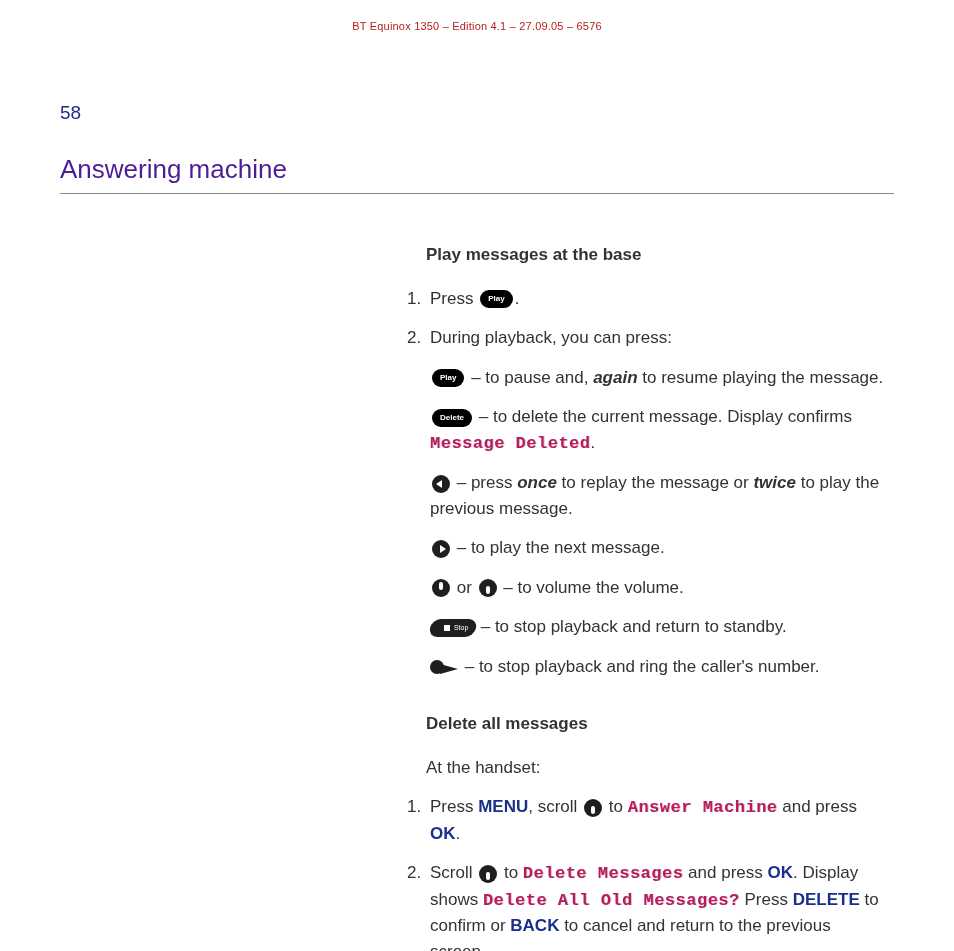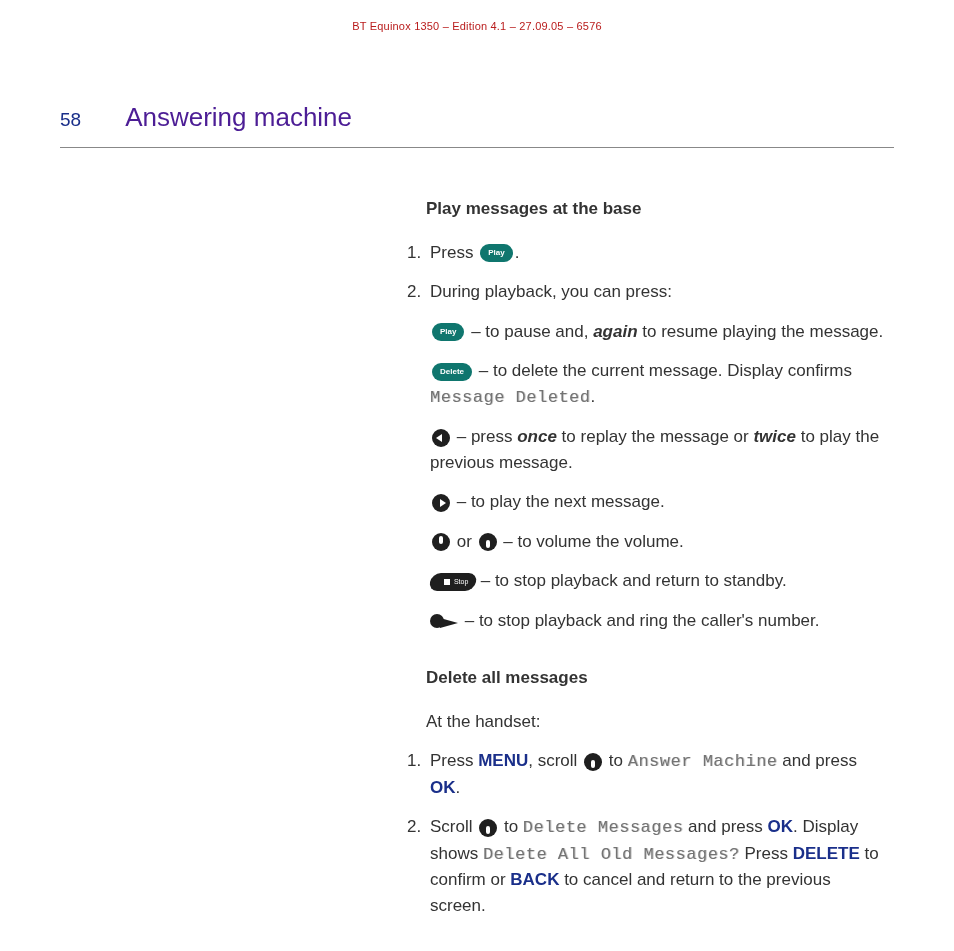--- a/index.html
+++ b/index.html
@@ -19,22 +19,23 @@
   .header-line {
     text-align: center;
     font-size: 11px;
     color: #b91c1c;
     margin-bottom: 70px;
     letter-spacing: 0.2px;
   }
   .title-row {
     display: flex;
     align-items: baseline;
-    gap: 44px;
-    margin-bottom: 14px;
+    gap: 30px;
+    margin-bottom: 8px;
+    flex-direction: column;
   }
   .page-num {
     color: #1a2f8a;
     font-size: 19px;
   }
   .section-title {
     color: #4c1d95;
     font-size: 26px;
   }
   .hr {
@@ -88,21 +89,21 @@
     display: inline-block;
     vertical-align: middle;
     margin: 0 2px;
   }
   .pill {
     display: inline-flex;
     align-items: center;
     justify-content: center;
     height: 18px;
     border-radius: 10px;
-    background: #0f766e;
+    background: #000000;
     color: #fff;
     font-size: 8px;
     font-weight: 600;
     padding: 0 8px;
     line-height: 18px;
     vertical-align: middle;
   }
   .circle {
     display: inline-block;
     width: 18px;
@@ -185,22 +186,23 @@
     color:#1a2f8a;
     font-weight:700;
   }
   .italic-bold {
     font-weight:700;
     font-style:italic;
   }
   .lcd {
     font-family: "Courier New", monospace;
     letter-spacing: 0.5px;
-    color:#737373;
+    color:#be185d;
     text-shadow: 1px 0 0 #ccc;
+    font-weight: bold;
   }
 </style>
 </head>
 <body>
 
 <div class="page">
 
   <div class="header-line">BT Equinox 1350 – Edition 4.1 – 27.09.05 – 6576</div>
 
   <div class="title-row">

